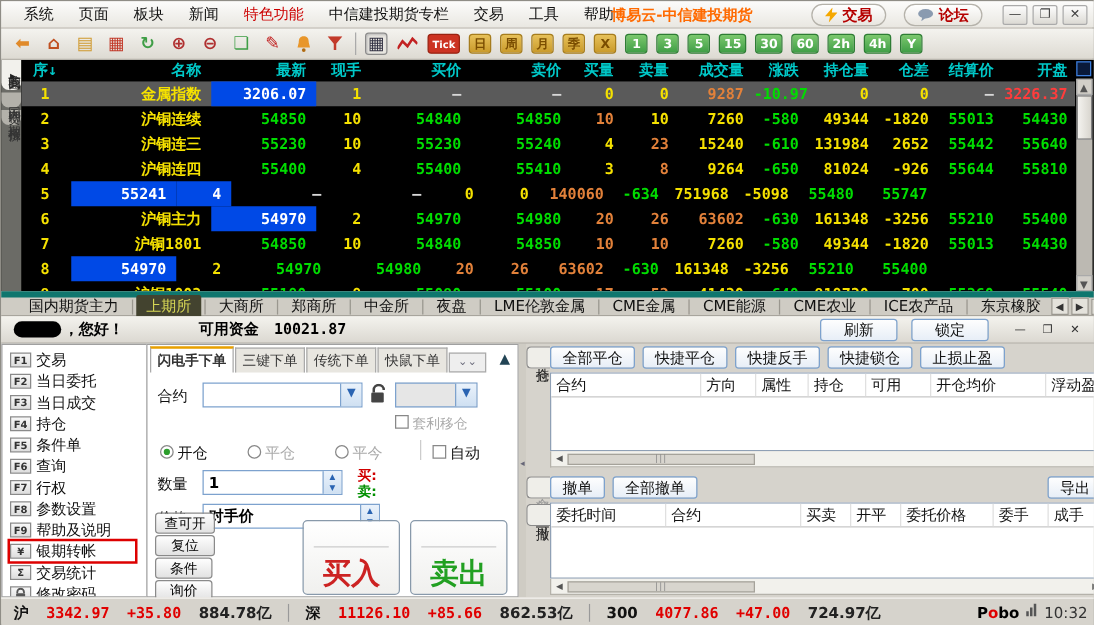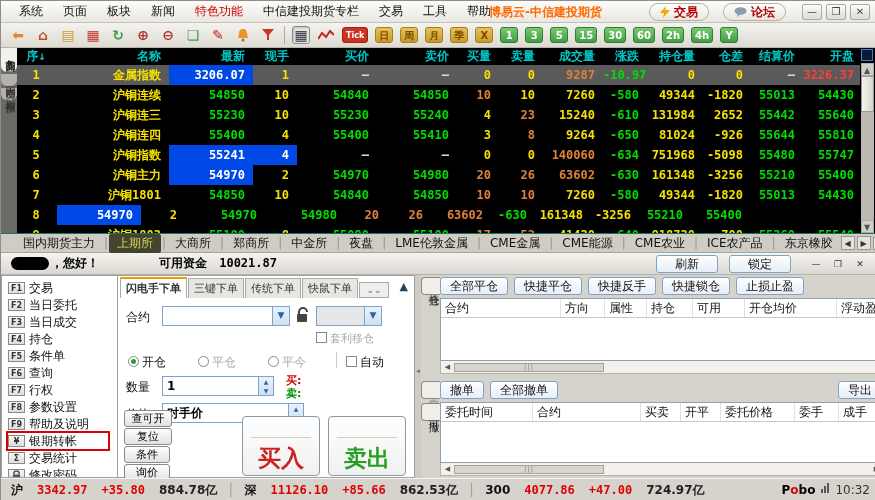--- a/index.html
+++ b/index.html
@@ -57,21 +57,21 @@
   .vscroll { position:absolute; right:0; top:47px; width:14px; height:185px; background:#000;
     display:flex; flex-direction:column; align-items:center; }
   .mdi-restore { width:12px; height:12px; border:1px solid #3d7edb; background:#0a1a3a; margin:1px 0 2px; }
   .sb { width:13px; background:#d2cfc8; color:#555; font-size:8px; text-align:center; line-height:13px; border:1px solid #aaa; }
   .sb-up,.sb-down { height:13px; }
   .sb-thumb { height:36px; background:linear-gradient(90deg,#f5f4f0,#d8d5ce); border:1px solid #999; width:13px; }
   .sb-track { flex:1; width:13px; background:#bcb9b2; }
 
   
   .mtabs { position:absolute; left:0; top:232px; width:875px; height:20px; background:#cfccc4;
-    border-top:1px solid #0f766e; border-bottom:1px solid #a8a59d; display:flex; align-items:center; padding-left:14px; }
+    border-top:5px solid #0f766e; border-bottom:1px solid #a8a59d; display:flex; align-items:center; padding-left:14px; }
   .mtab { padding:1px 8px; color:#111; white-space:nowrap; }
   .mtab.active { background:#43432f; color:#d6d655; border-radius:2px; }
   .msep { color:#9a978f; margin:0 1px; }
   .mtab-ctrl { margin-left:auto; display:flex; align-items:center; gap:2px; padding-right:4px; }
   .arrbtn { width:14px; height:14px; font-size:8px; line-height:13px; text-align:center;
     border:1px solid #9a978f; background:#e4e2db; color:#333; }
   .hbar { width:64px; height:13px; border:1px solid #9a978f; background:#e9e7e1; position:relative; }
 
   
   .lower { position:absolute; left:0; top:252px; width:875px; height:225px; background:#d6d3cc; }
@@ -344,21 +344,20 @@
             <div class="qcell qc7 v-o" style="width: 44px;">8</div>
             <div class="qcell qc8 v-y" style="width: 60px;">9264</div>
             <div class="qcell qc9 v-g" style="width: 44px;">-650</div>
             <div class="qcell qc10 v-y" style="width: 56px;">81024</div>
             <div class="qcell qc11 v-y" style="width: 48px;">-926</div>
             <div class="qcell qc12 v-g" style="width: 52px;">55644</div>
             <div class="qcell qc13 v-g" style="width: 59px;">55810</div>
           </div>
           <div class="qrow">
             <div class="qcell qc0 v-y" style="width: 40px;">5</div>
-            <div class="qcell qc1 v-y" style="width: 112px;">沪铜指数</div>
             <div class="qcell qc2 v-sel" style="width: 84px;">55241</div>
             <div class="qcell qc3 v-sel" style="width: 44px;">4</div>
             <div class="qcell qc4 v-w" style="width: 80px;">—</div>
             <div class="qcell qc5 v-w" style="width: 80px;">—</div>
             <div class="qcell qc6 v-y" style="width: 42px;">0</div>
             <div class="qcell qc7 v-y" style="width: 44px;">0</div>
             <div class="qcell qc8 v-o" style="width: 60px;">140060</div>
             <div class="qcell qc9 v-g" style="width: 44px;">-634</div>
             <div class="qcell qc10 v-y" style="width: 56px;">751968</div>
             <div class="qcell qc11 v-y" style="width: 48px;">-5098</div>

